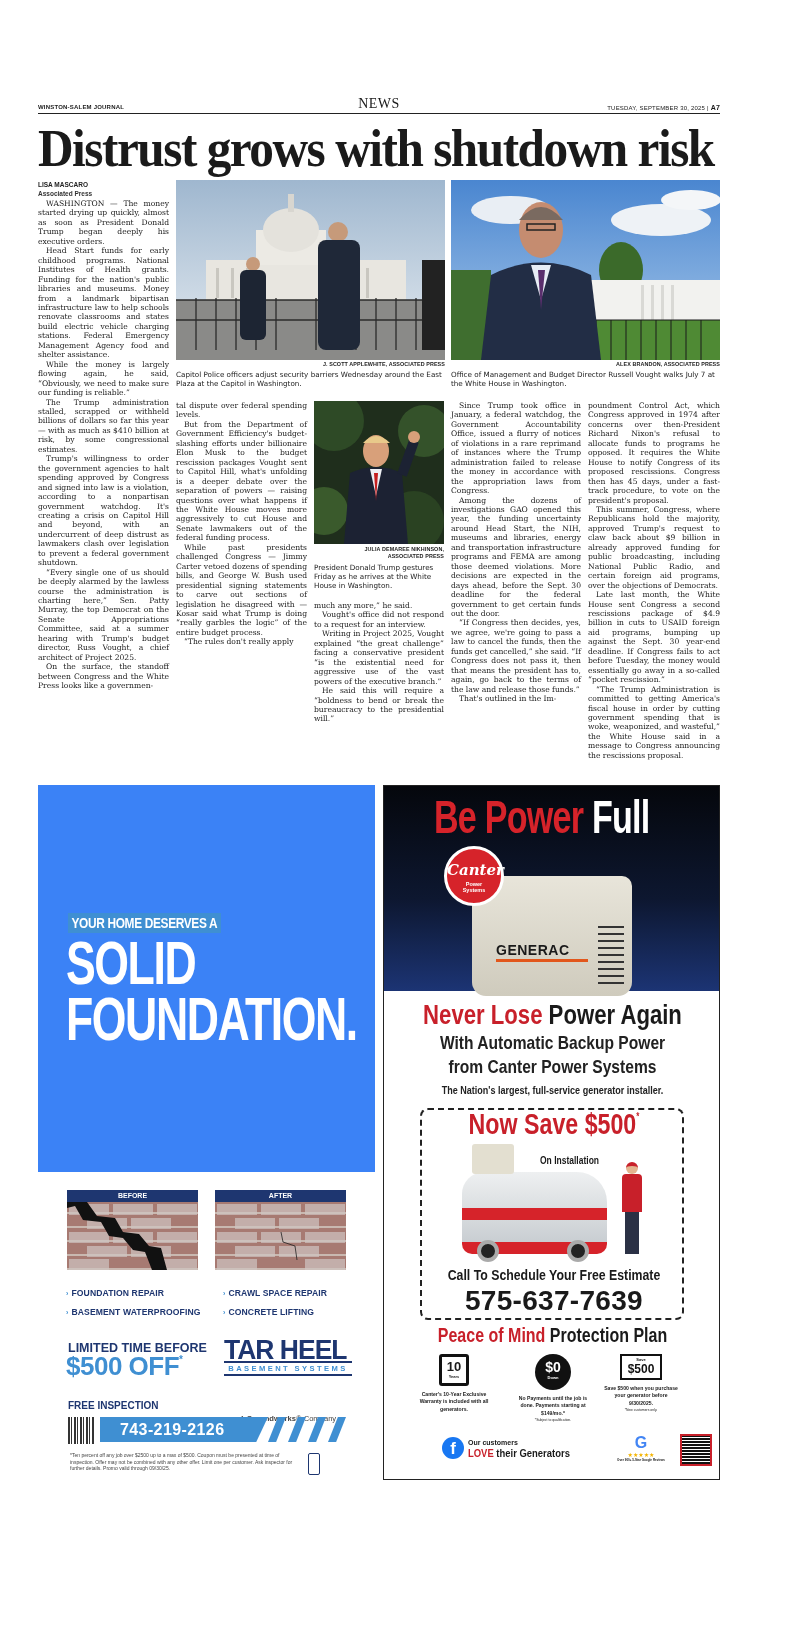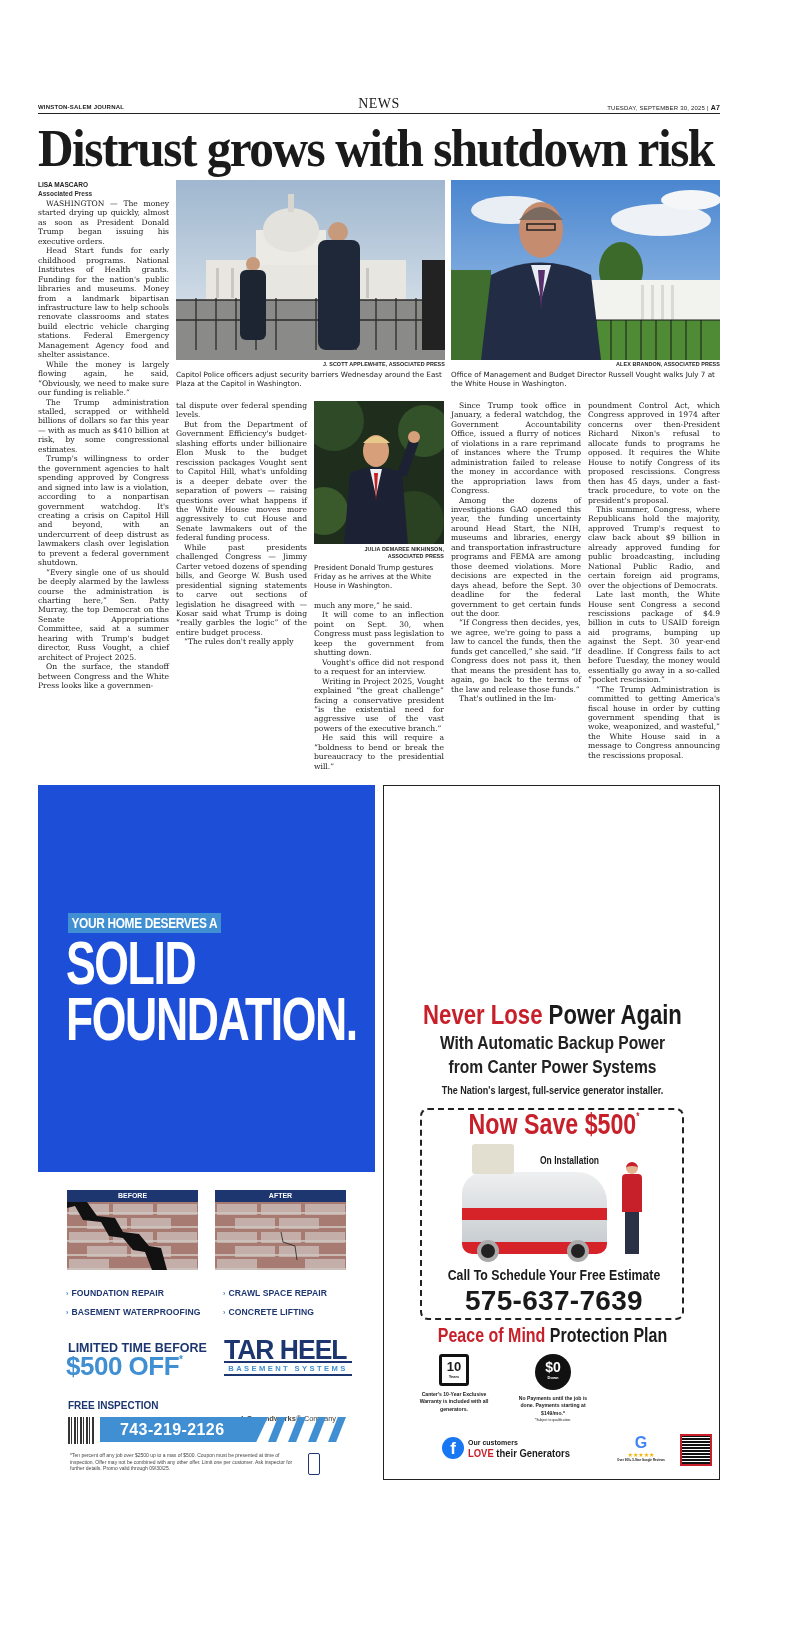--- a/index.html
+++ b/index.html
@@ -22,21 +22,21 @@
   .byline { font: bold 6.5px "Liberation Sans", sans-serif; line-height: 9px; }
   .byline2 { font: bold 6.5px "Liberation Sans", sans-serif; line-height: 9px; color: #333; margin-bottom: 1px; }
 
   
   .photo { position: absolute; overflow: hidden; }
   .credit { position: absolute; font: bold 5.4px "Liberation Sans", sans-serif; text-align: right; color: #222; letter-spacing: 0.1px; }
   .caption { position: absolute; font: 7.2px "DejaVu Sans", sans-serif; line-height: 9px; color: #222; }
 
   
   .ad-left { position: absolute; left: 38px; top: 785px; width: 340px; height: 695px; background: #fff; }
-  .ad-left-top { position: absolute; left: 0; top: 0; width: 337px; height: 387px; background: #1d4ed8; }
+  .ad-left-top { position: absolute; left: 0; top: 0; width: 337px; height: 387px; background: #3b82f6; }
   .yhd { position: absolute; left: 30px; top: 128px; background: #3f8fd2; color: #fff; font: bold 14px "Liberation Sans", sans-serif; padding: 2px 4px; letter-spacing: -0.4px; transform: scaleX(0.85); transform-origin: left top; }
   .solid { position: absolute; left: 28px; top: 150px; color: #fff; font: bold 62px/56px "Liberation Sans", sans-serif; letter-spacing: -2px; transform: scaleX(0.72); transform-origin: left top; white-space: nowrap; }
   .ba { position: absolute; top: 405px; width: 131px; height: 80px; }
   .ba-label { height: 12px; background: #1e3670; color: #fff; font: bold 7px/12px "Liberation Sans", sans-serif; text-align: center; }
   .ba-img { height: 68px; }
   .svc { position: absolute; font: bold 8.6px "Liberation Sans", sans-serif; color: #1e3670; letter-spacing: 0.1px; white-space: nowrap; }
   .svc .chev { color: #3f8fd2; font-size: 7px; margin-right: 3px; }
   .lto { position: absolute; left: 30px; top: 556px; font: bold 12.5px "Liberation Sans", sans-serif; color: #1e3670; }
   .off { position: absolute; left: 28px; top: 566px; font: bold 26px "Liberation Sans", sans-serif; color: #3f8fd2; letter-spacing: -0.5px; }
   .off sup { font-size: 10px; vertical-align: 12px; }
@@ -117,21 +117,21 @@
     <span>|</span>
     <b>A7</b>
   </span>
 </div>
 
 <h1 class="headline">Distrust grows with shutdown risk</h1>
 
 <div class="col" style="left:38px; top:180px; width:131px;">
   <div class="byline">LISA MASCARO</div>
   <div class="byline2">Associated Press</div>
-  <p>WASHINGTON — The money started drying up quickly, almost as soon as President Donald Trump began issuing his executive orders.</p>
+  <p>WASHINGTON — The money started drying up quickly, almost as soon as President Donald Trump began deeply his executive orders.</p>
   <p>Head Start funds for early childhood programs. National Institutes of Health grants. Funding for the nation's public libraries and museums. Money from a landmark bipartisan infrastructure law to help schools renovate classrooms and states build electric vehicle charging stations. Federal Emergency Management Agency food and shelter assistance.</p>
   <p>While the money is largely flowing again, he said, “Obviously, we need to make sure our funding is reliable.”</p>
   <p>The Trump administration stalled, scrapped or withheld billions of dollars so far this year — with as much as $410 billion at risk, by some congressional estimates.</p>
   <p>Trump's willingness to order the government agencies to halt spending approved by Congress and signed into law is a violation, according to a nonpartisan government watchdog. It's creating a crisis on Capitol Hill and beyond, with an undercurrent of deep distrust as lawmakers clash over legislation to prevent a federal government shutdown.</p>
   <p>“Every single one of us should be deeply alarmed by the lawless course the administration is charting here,” Sen. Patty Murray, the top Democrat on the Senate Appropriations Committee, said at a summer hearing with Trump's budget director, Russ Vought, a chief architect of Project 2025.</p>
   <p>On the surface, the standoff between Congress and the White Press looks like a governmen-</p>
 </div>
 
 <div class="photo" style="left:176px; top:180px; width:269px; height:180px;">
   <svg width="269" height="180" viewBox="0 0 269 180">
@@ -253,21 +253,20 @@
   </svg>
 </div>
 <div class="credit" style="left:314px; top:546px; width:130px; line-height:7px;">
   <span>JULIA DEMAREE NIKHINSON,</span><br>
   <span>ASSOCIATED PRESS</span>
 </div>
 <div class="caption" style="left:314px; top:563px; width:130px;">President Donald Trump gestures Friday as he arrives at the White House in Washington.</div>
 
 <div class="col" style="left:314px; top:601px; width:130px;">
   <p class="noindent">much any more,” he said.</p>
-  <p>It will come to an inflection point on Sept. 30, when Congress must pass legislation to keep the government from shutting down.</p>
   <p>Vought's office did not respond to a request for an interview.</p>
   <p>Writing in Project 2025, Vought explained “the great challenge” facing a conservative president “is the existential need for aggressive use of the vast powers of the executive branch.”</p>
   <p>He said this will require a “boldness to bend or break the bureaucracy to the presidential will.”</p>
 </div>
 
 <div class="col" style="left:451px; top:401px; width:130px;">
   <p>Since Trump took office in January, a federal watchdog, the Government Accountability Office, issued a flurry of notices of violations in a rare reprimand of instances where the Trump administration failed to release the money in accordance with the appropriation laws from Congress.</p>
   <p>Among the dozens of investigations GAO opened this year, the funding uncertainty around Head Start, the NIH, museums and libraries, energy and transportation infrastructure programs and FEMA are among those deemed violations. More decisions are expected in the days ahead, before the Sept. 30 deadline for the federal government to get certain funds out the door.</p>
   <p>“If Congress then decides, yes, we agree, we're going to pass a law to cancel the funds, then the funds get cancelled,” she said. “If Congress does not pass it, then that means the president has to, again, go back to the terms of the law and release those funds.”</p>
   <p>That's outlined in the Im-</p>
@@ -351,20 +350,32 @@
   <div class="phonebar">743-219-2126</div>
   <div class="stripe" style="left:230px;"></div>
   <div class="stripe" style="left:250px;"></div>
   <div class="stripe" style="left:270px;"></div>
   <div class="stripe" style="left:290px;"></div>
   <div class="fine">*Ten percent off any job over $2500 up to a max of $500. Coupon must be presented at time of inspection. Offer may not be combined with any other offer. Limit one per customer. Ask inspector for further details. Promo valid through 09/30/25.</div>
   <div class="bbb"></div>
 </div>
 
 <div class="ad-right">
+  <div class="ar-top">
+    <div class="bepower"><span class="red">Be Power</span><span class="white"> Full</span></div>
+    <div class="genbox"></div>
+    <div class="vents"></div>
+    <div class="generac">GENERAC</div>
+    <div class="generac-bar"></div>
+    <div class="canter-badge">
+      <span class="script">Canter</span>
+      <span class="ps">Power</span>
+      <span class="ps" style="margin-top:0">Systems</span>
+    </div>
+  </div>
 
   <div class="nl" style="top:214px; font-size:27px;"><span class="red">Never Lose</span><span> Power Again</span></div>
   <div class="nl" style="top:246px; font-size:19px; color:#222;">With Automatic Backup Power</div>
   <div class="nl" style="top:270px; font-size:19px; color:#222;">from Canter Power Systems</div>
   <div class="nl" style="top:298px; font-size:11px; color:#222;">The Nation's largest, full-service generator installer.</div>
 
   <div class="coupon">
     <div class="nowsave"><span>Now Save $500</span><sup>*</sup></div>
     <div class="oninst">On Installation</div>
     <div class="van"></div>
@@ -391,20 +402,30 @@
     <div class="txt">Canter's 10-Year Exclusive Warranty is included with all generators.</div>
   </div>
   <div class="perk" style="left:124px;">
     <div class="icon zero">
         <span class="n">$0</span>
         <span class="y">Down</span>
       </div>
     <div class="txt">No Payments until the job is done. Payments starting at $149/mo.*</div>
     <div class="tiny">*Subject to qualification.</div>
   </div>
+  <div class="perk" style="left:212px;">
+    <div class="icon bill">
+        <div class="inner">
+          <span class="s">Save</span>
+          <span class="n">$500</span>
+        </div>
+      </div>
+    <div class="txt">Save $500 when you purchase your generator before 9/30/2025.</div>
+    <div class="tiny">*New customers only.</div>
+  </div>
 
   <div class="fb">f</div>
   <div class="fbtxt">
     <span>Our customers</span>
     <span class="big"><span class="red">LOVE</span><span> their Generators</span></span>
   </div>
   <div class="goog">
     <div class="g">G</div>
     <div class="stars">★★★★★</div>
     <div class="t">Over 900+ 5-Star Google Reviews</div>

